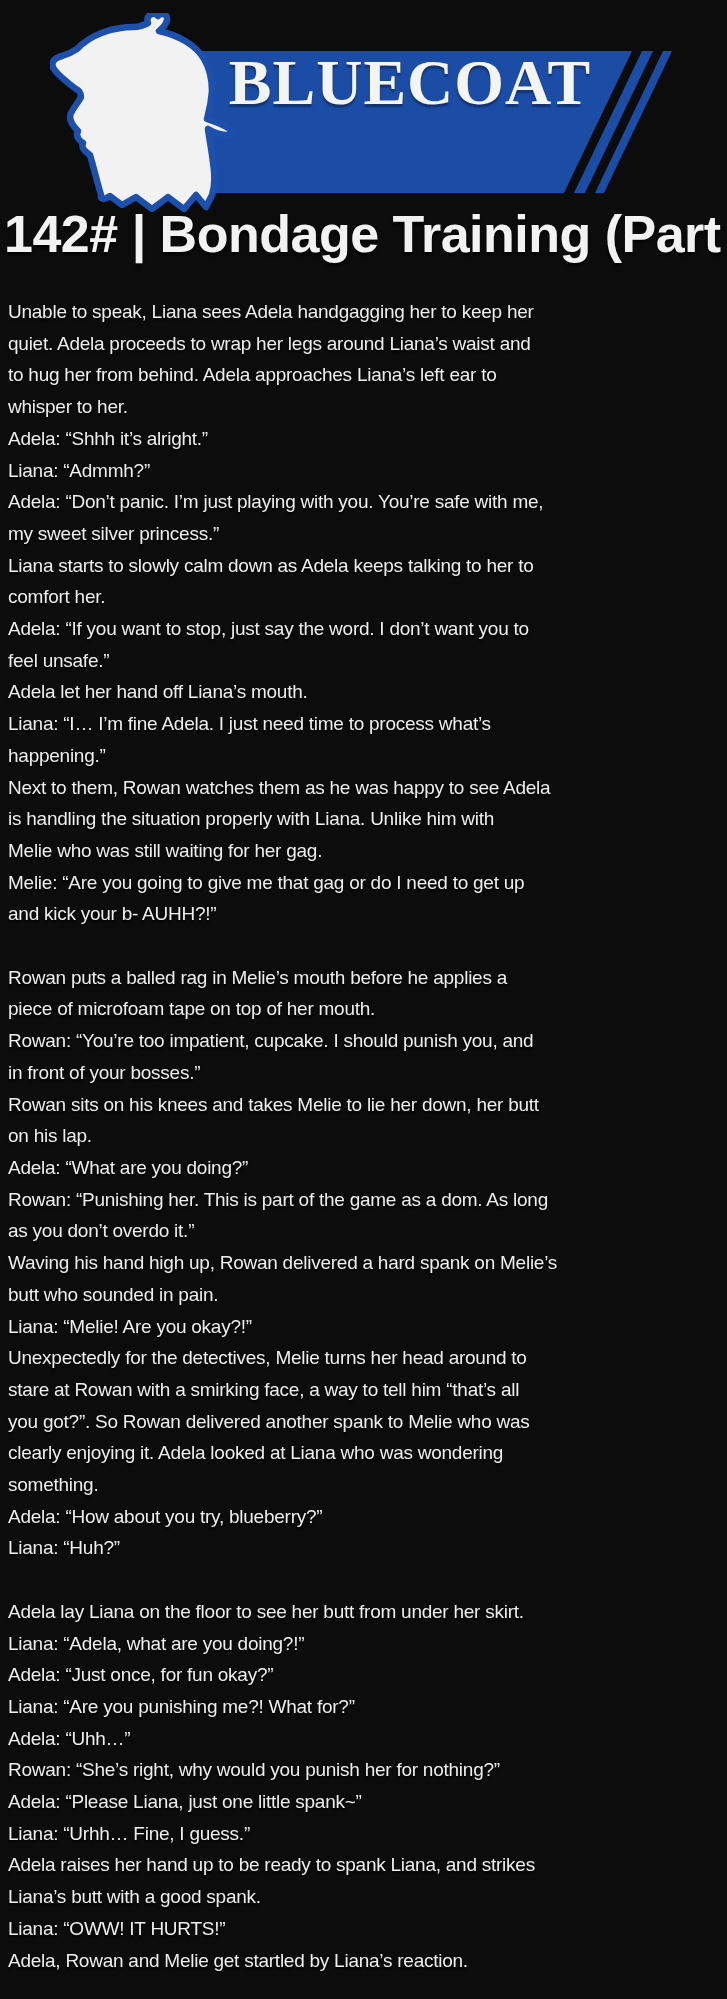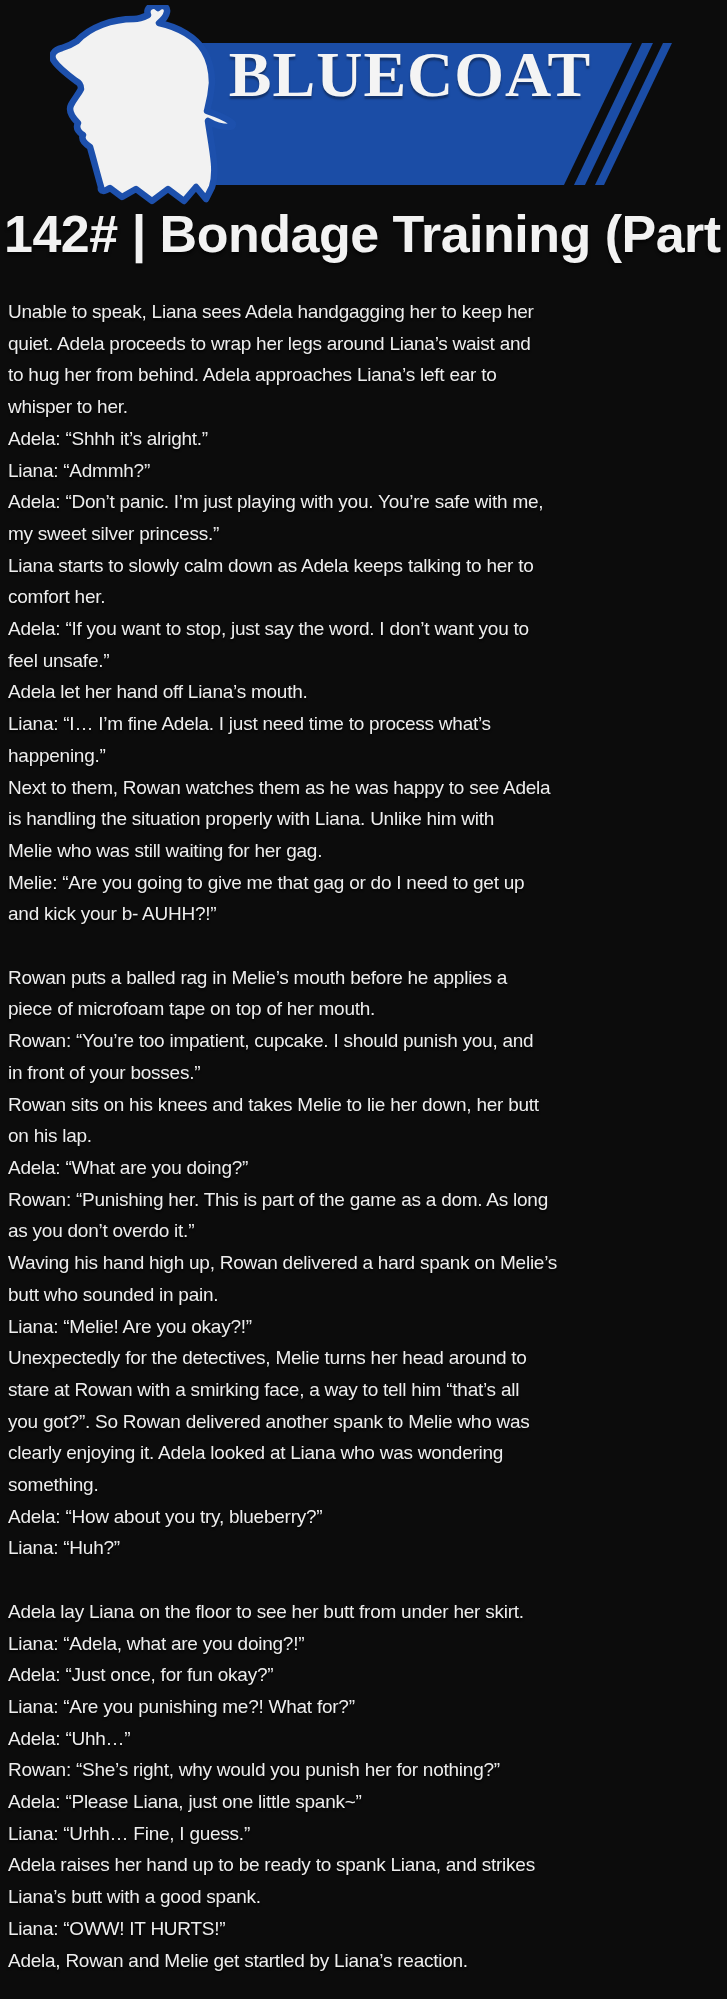--- a/index.html
+++ b/index.html
@@ -6,21 +6,21 @@
   body {
     width: 727px; height: 1999px;
     background: #0c0c0c;
     overflow: hidden;
     font-family: "Liberation Sans", sans-serif;
     position: relative;
   }
   .page { position: absolute; inset: 0; }
 
   
-  .logo { position: absolute; left: 0; top: 0; width: 666px; height: 225px; }
+  .logo { position: absolute; left: 0; top: 8px; width: 666px; height: 225px; }
 
   .banner {
     position: absolute; left: 150px; top: 43px;
     width: 522px; height: 142px;
     background: #1b4da6;
     clip-path: polygon(0 0, 100% 0, calc(100% - 68px) 100%, 0 100%);
     z-index: 1;
   }
   .slash {
     position: absolute; top: 0;

